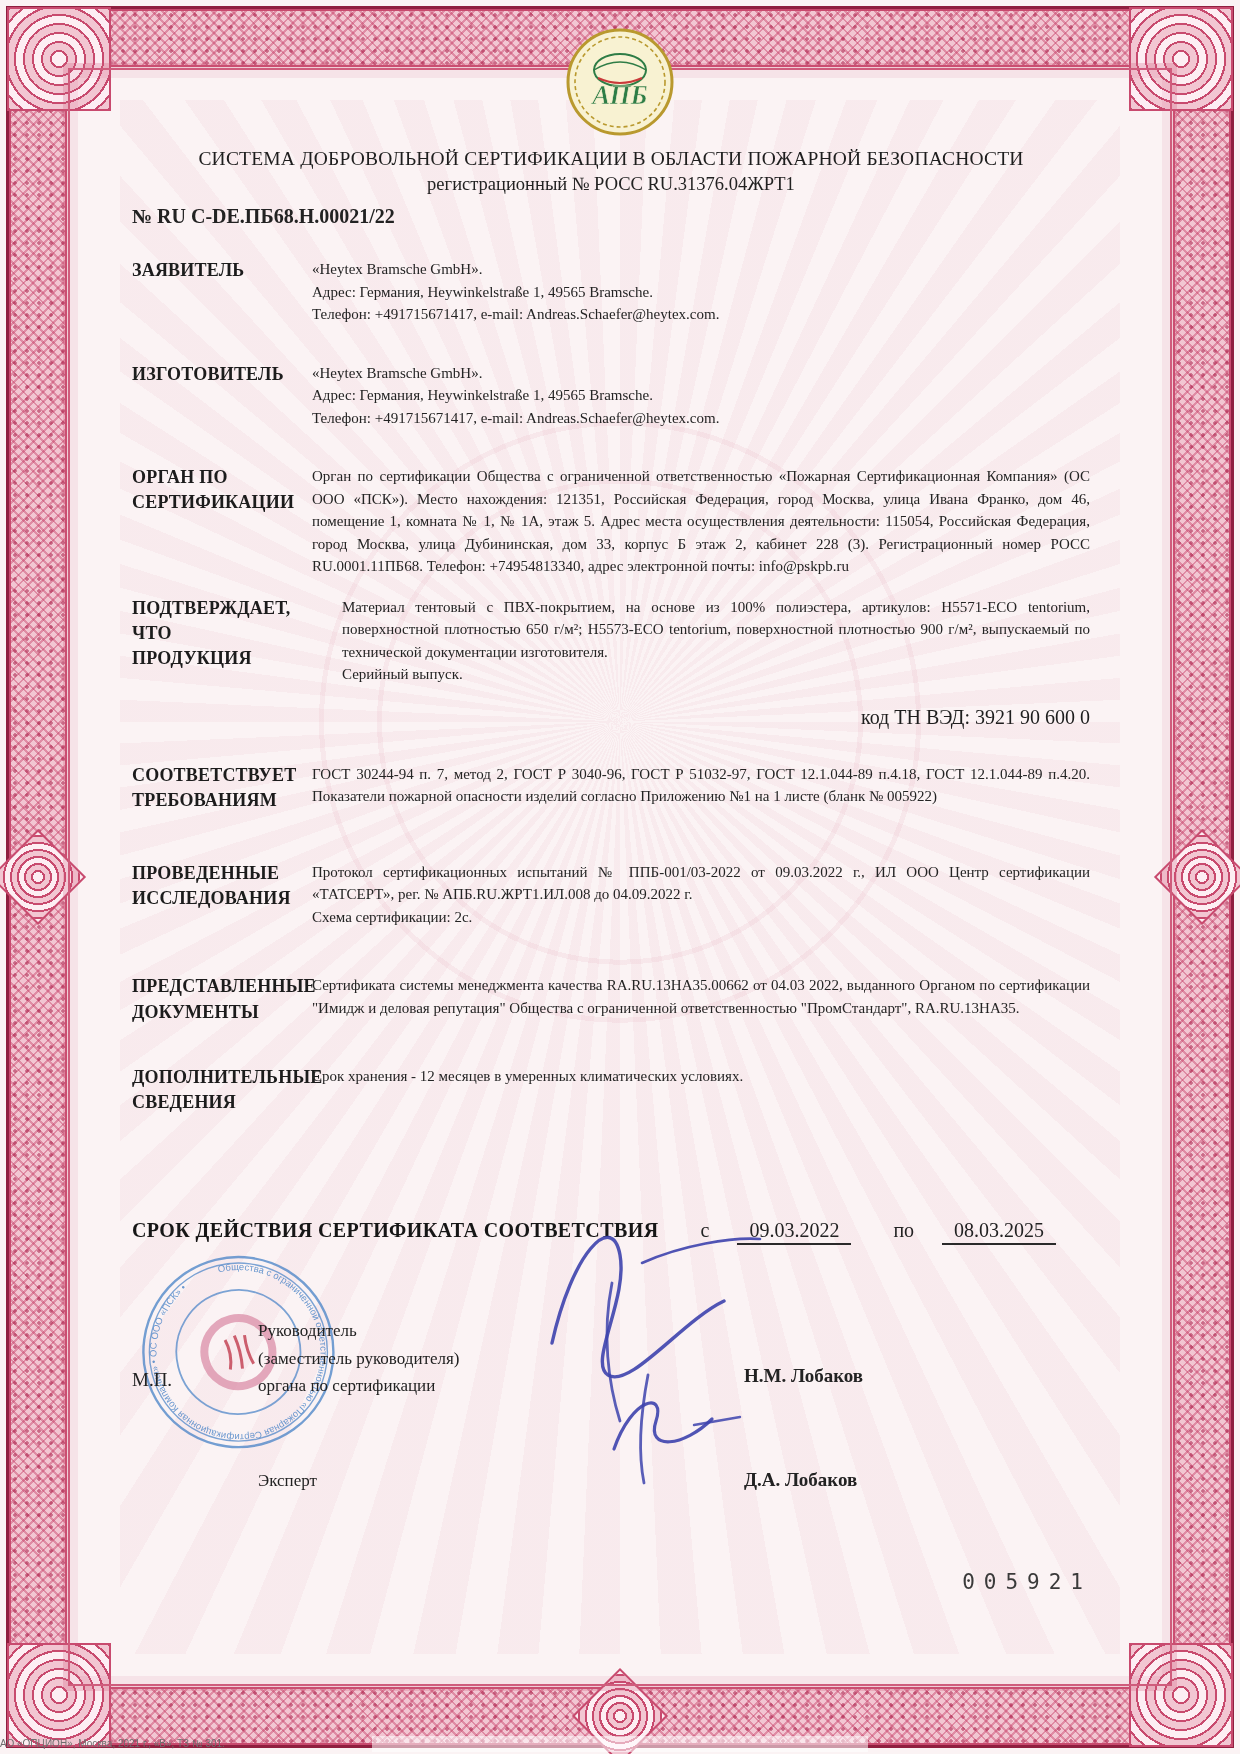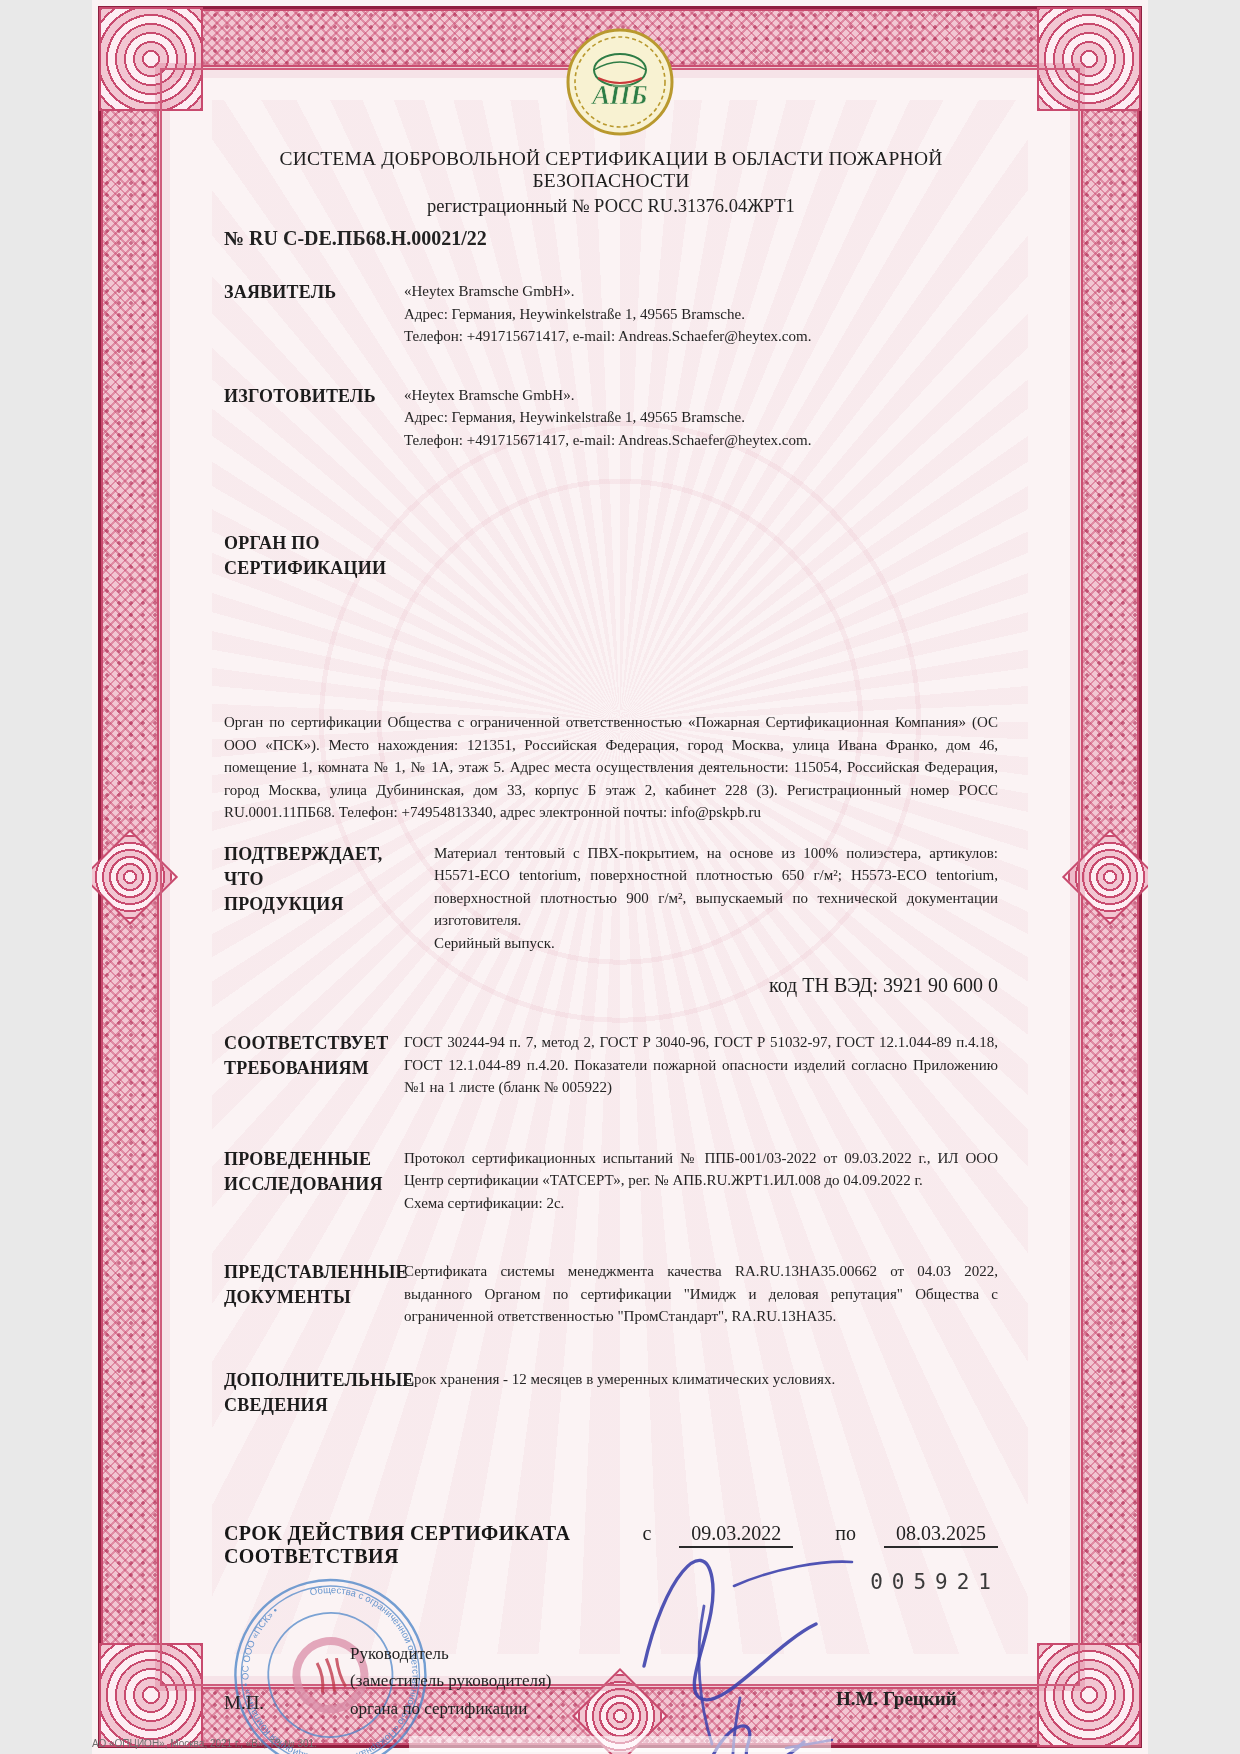--- a/index.html
+++ b/index.html
@@ -1,17 +1,17 @@
 <!DOCTYPE html>
 <html><head>
 <meta charset="utf-8">
 <style>
   html,body{margin:0;padding:0;background:#e9e9e9;}
   .page{
-    position:relative;width:1056px;height:1754px;margin:0 auto;
+    position:relative;width:1240px;height:1754px;margin:0 auto;
     background:#fbf3f4;overflow:hidden;
     font-family:"Liberation Serif","DejaVu Serif",serif;color:#222;
   }
   
   .outer-line{position:absolute;inset:6px;border:3px solid #8f1f3f;pointer-events:none;}
   .band{
     position:absolute;background-color:#f2c6d2;
     background-image:
       radial-gradient(circle, rgba(168,30,72,.55) 1.5px, transparent 2px),
       repeating-linear-gradient(45deg, rgba(197,60,101,.42) 0 2px, transparent 2px 7px),
@@ -134,21 +134,21 @@
 
     <div class="row" style="margin-top:36px;">
       <div class="label">ИЗГОТОВИТЕЛЬ</div>
       <div class="body">
         <div>«Heytex Bramsche GmbH».</div>
         <div>Адрес: Германия, Heywinkelstraße 1, 49565 Bramsche.</div>
         <div>Телефон: +491715671417, e-mail: Andreas.Schaefer@heytex.com.</div>
       </div>
     </div>
 
-    <div class="row" style="margin-top:80px;flex-direction:column;">
+    <div class="row" style="margin-top:36px;">
       <div class="label">ОРГАН ПО
 СЕРТИФИКАЦИИ</div>
       <div class="body justify">Орган по сертификации Общества с ограниченной ответственностью «Пожарная Сертификационная Компания» (ОС ООО «ПСК»). Место нахождения: 121351, Российская Федерация, город Москва, улица Ивана Франко, дом 46, помещение 1, комната № 1, № 1А, этаж 5. Адрес места осуществления деятельности: 115054, Российская Федерация, город Москва, улица Дубининская, дом 33, корпус Б этаж 2, кабинет 228 (3). Регистрационный номер РОСС RU.0001.11ПБ68. Телефон: +74954813340, адрес электронной почты: info@pskpb.ru</div>
     </div>
 
     <div class="row" style="margin-top:18px;gap:30px;">
       <div class="label">ПОДТВЕРЖДАЕТ,
 ЧТО
 ПРОДУКЦИЯ</div>
       <div class="body">
@@ -218,21 +218,21 @@
 органа по сертификации</div>
 
       <div class="sig-head">
         <svg width="300" height="230" viewBox="0 0 300 230">
           <path d="M60,150 C80,60 120,18 128,62 C136,106 96,170 116,182 C138,196 190,128 232,108" fill="none" stroke="#3d43ad" stroke-width="3.4" stroke-linecap="round" opacity=".9"></path>
           <path d="M150,70 C190,52 240,44 268,46" fill="none" stroke="#3d43ad" stroke-width="2.6" stroke-linecap="round" opacity=".9"></path>
           <path d="M120,90 C110,140 116,190 128,228" fill="none" stroke="#3d43ad" stroke-width="2.8" stroke-linecap="round" opacity=".85"></path>
         </svg>
       </div>
 
-      <div class="name-head">Н.М. Грецкий</div>
+      <div class="name-head">Н.М. Лобаков</div>
 
       <div class="expert-label">Эксперт</div>
 
       <div class="sig-expert">
         <svg width="220" height="120" viewBox="0 0 220 120">
           <path d="M70,80 C88,28 122,22 112,52 C102,82 140,78 168,50" fill="none" stroke="#3d43ad" stroke-width="3.2" stroke-linecap="round" opacity=".9"></path>
           <path d="M104,6 C96,48 94,84 100,114" fill="none" stroke="#3d43ad" stroke-width="2.8" stroke-linecap="round" opacity=".85"></path>
           <path d="M150,56 L196,48" fill="none" stroke="#3d43ad" stroke-width="2.4" stroke-linecap="round" opacity=".85"></path>
         </svg>
       </div>

